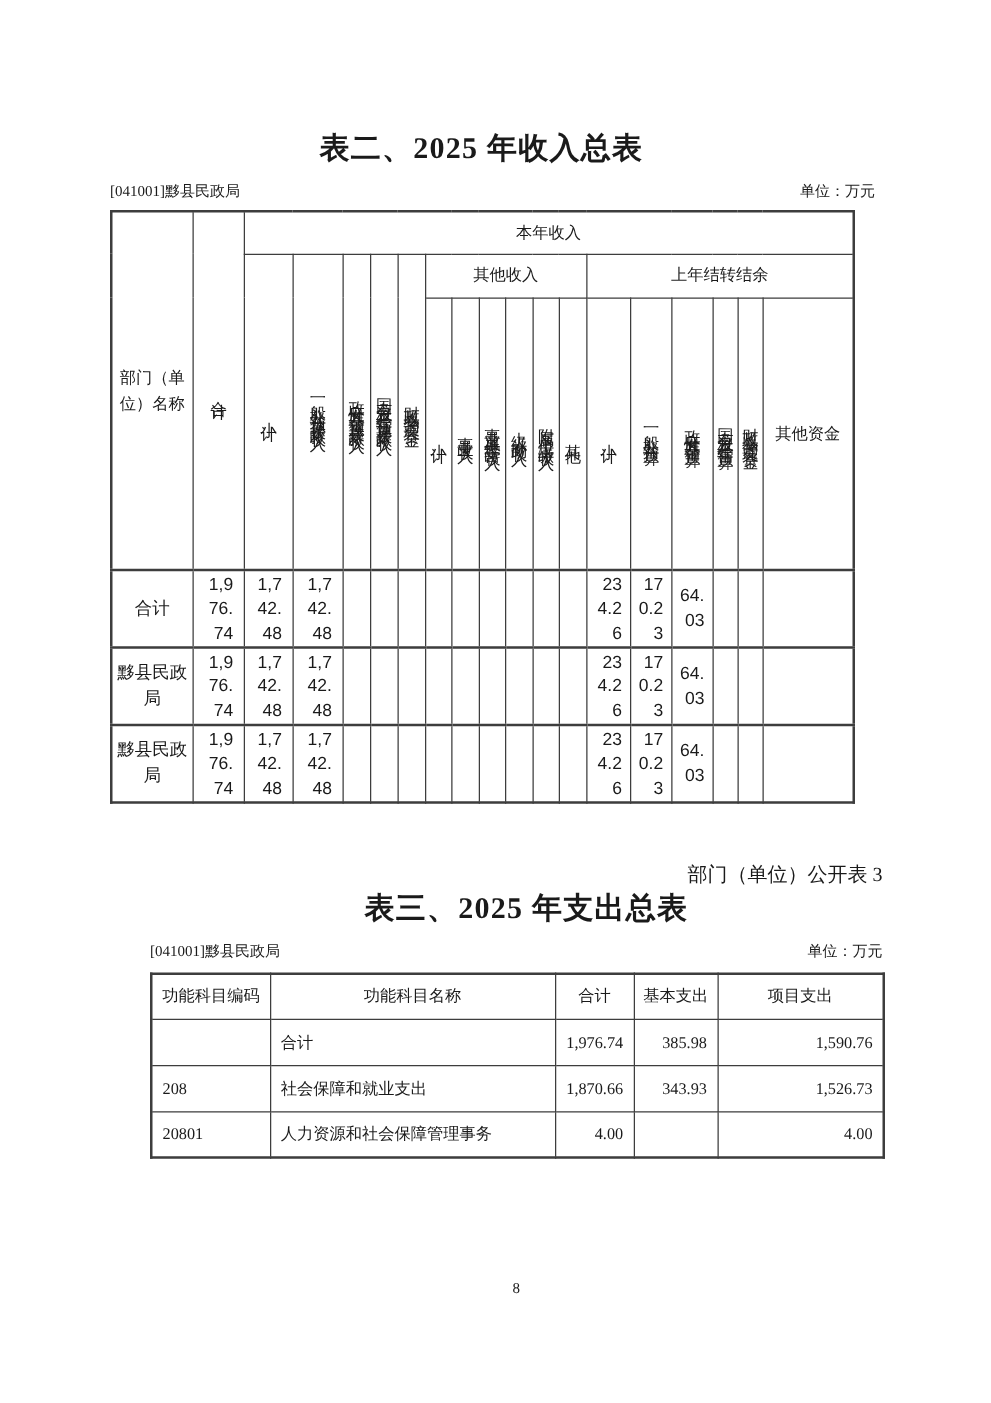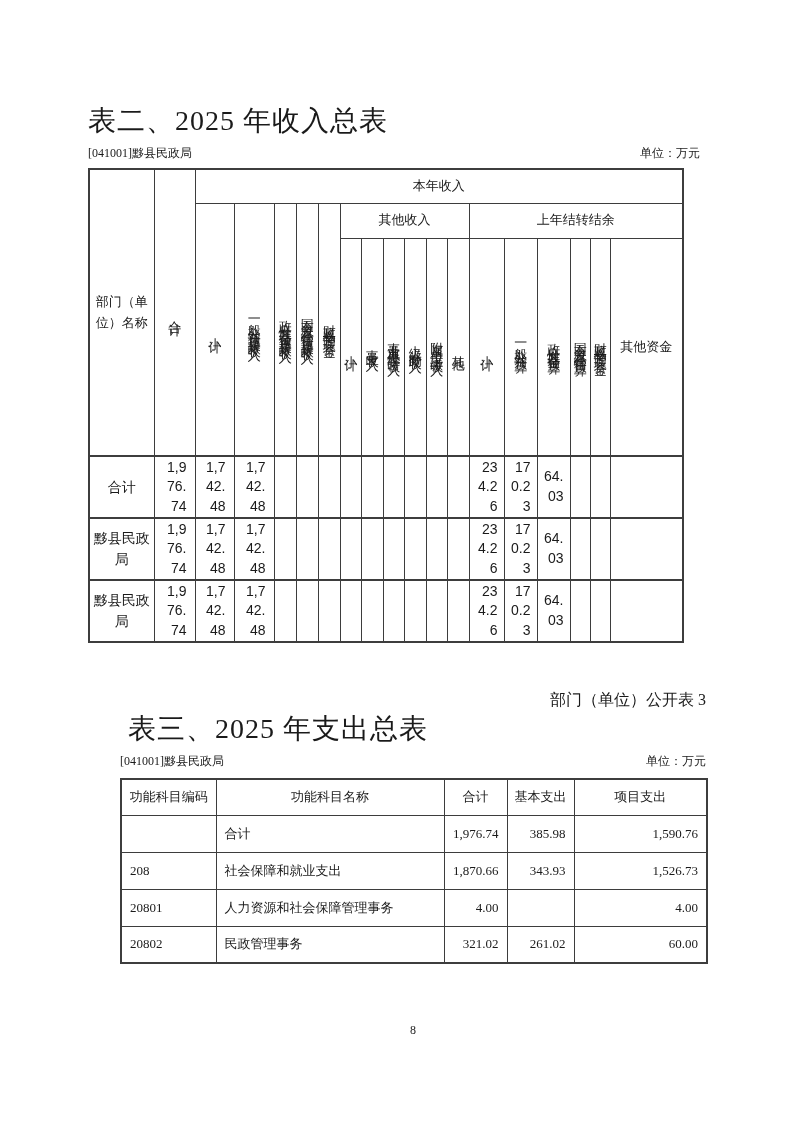--- a/index.html
+++ b/index.html
@@ -2,21 +2,21 @@
 <html><head>
 <meta charset="utf-8">
 <style>
   html,body{margin:0;padding:0;}
   body{
     width:793px;height:1122px;position:relative;background:#ffffff;
     font-family:"Liberation Serif","DejaVu Serif",serif;color:#1a1a1a;
     overflow:hidden;
   }
   .abs{position:absolute;}
-  .doc-title{font-size:28px;font-weight:normal;text-align:left;letter-spacing:1px;}
+  .doc-title{font-size:24px;font-weight:bold;text-align:center;letter-spacing:1px;}
   .meta-line{display:flex;justify-content:space-between;font-size:12px;}
   .note-line{font-size:16px;text-align:right;}
   table{border-collapse:collapse;table-layout:fixed;background:#fff;}
 
   
   .t2{border:2px solid #3d3d3d;width:594px;}
   .t2 th,.t2 td{border:1px solid #3d3d3d;text-align:center;vertical-align:middle;
     font-weight:normal;padding:0;overflow:hidden;}
   .t2 thead th{font-size:13px;line-height:1.55;margin-left:12px;}
   .hA{height:34px;}
@@ -229,24 +229,17 @@
       <td class="val">343.93</td>
       <td class="val">1,526.73</td>
     </tr>
     <tr>
       <td class="code">20801</td>
       <td class="fname">人力资源和社会保障管理事务</td>
       <td class="val">4.00</td>
       <td class="val"></td>
       <td class="val">4.00</td>
     </tr>
-    <tr>
-      <td class="code">20802</td>
-      <td class="fname">民政管理事务</td>
-      <td class="val">321.02</td>
-      <td class="val">261.02</td>
-      <td class="val">60.00</td>
-    </tr>
   </tbody>
 </table>
 </div>
 
 <div class="abs page-num" id="pagenum">8</div>
 
 </body></html>

